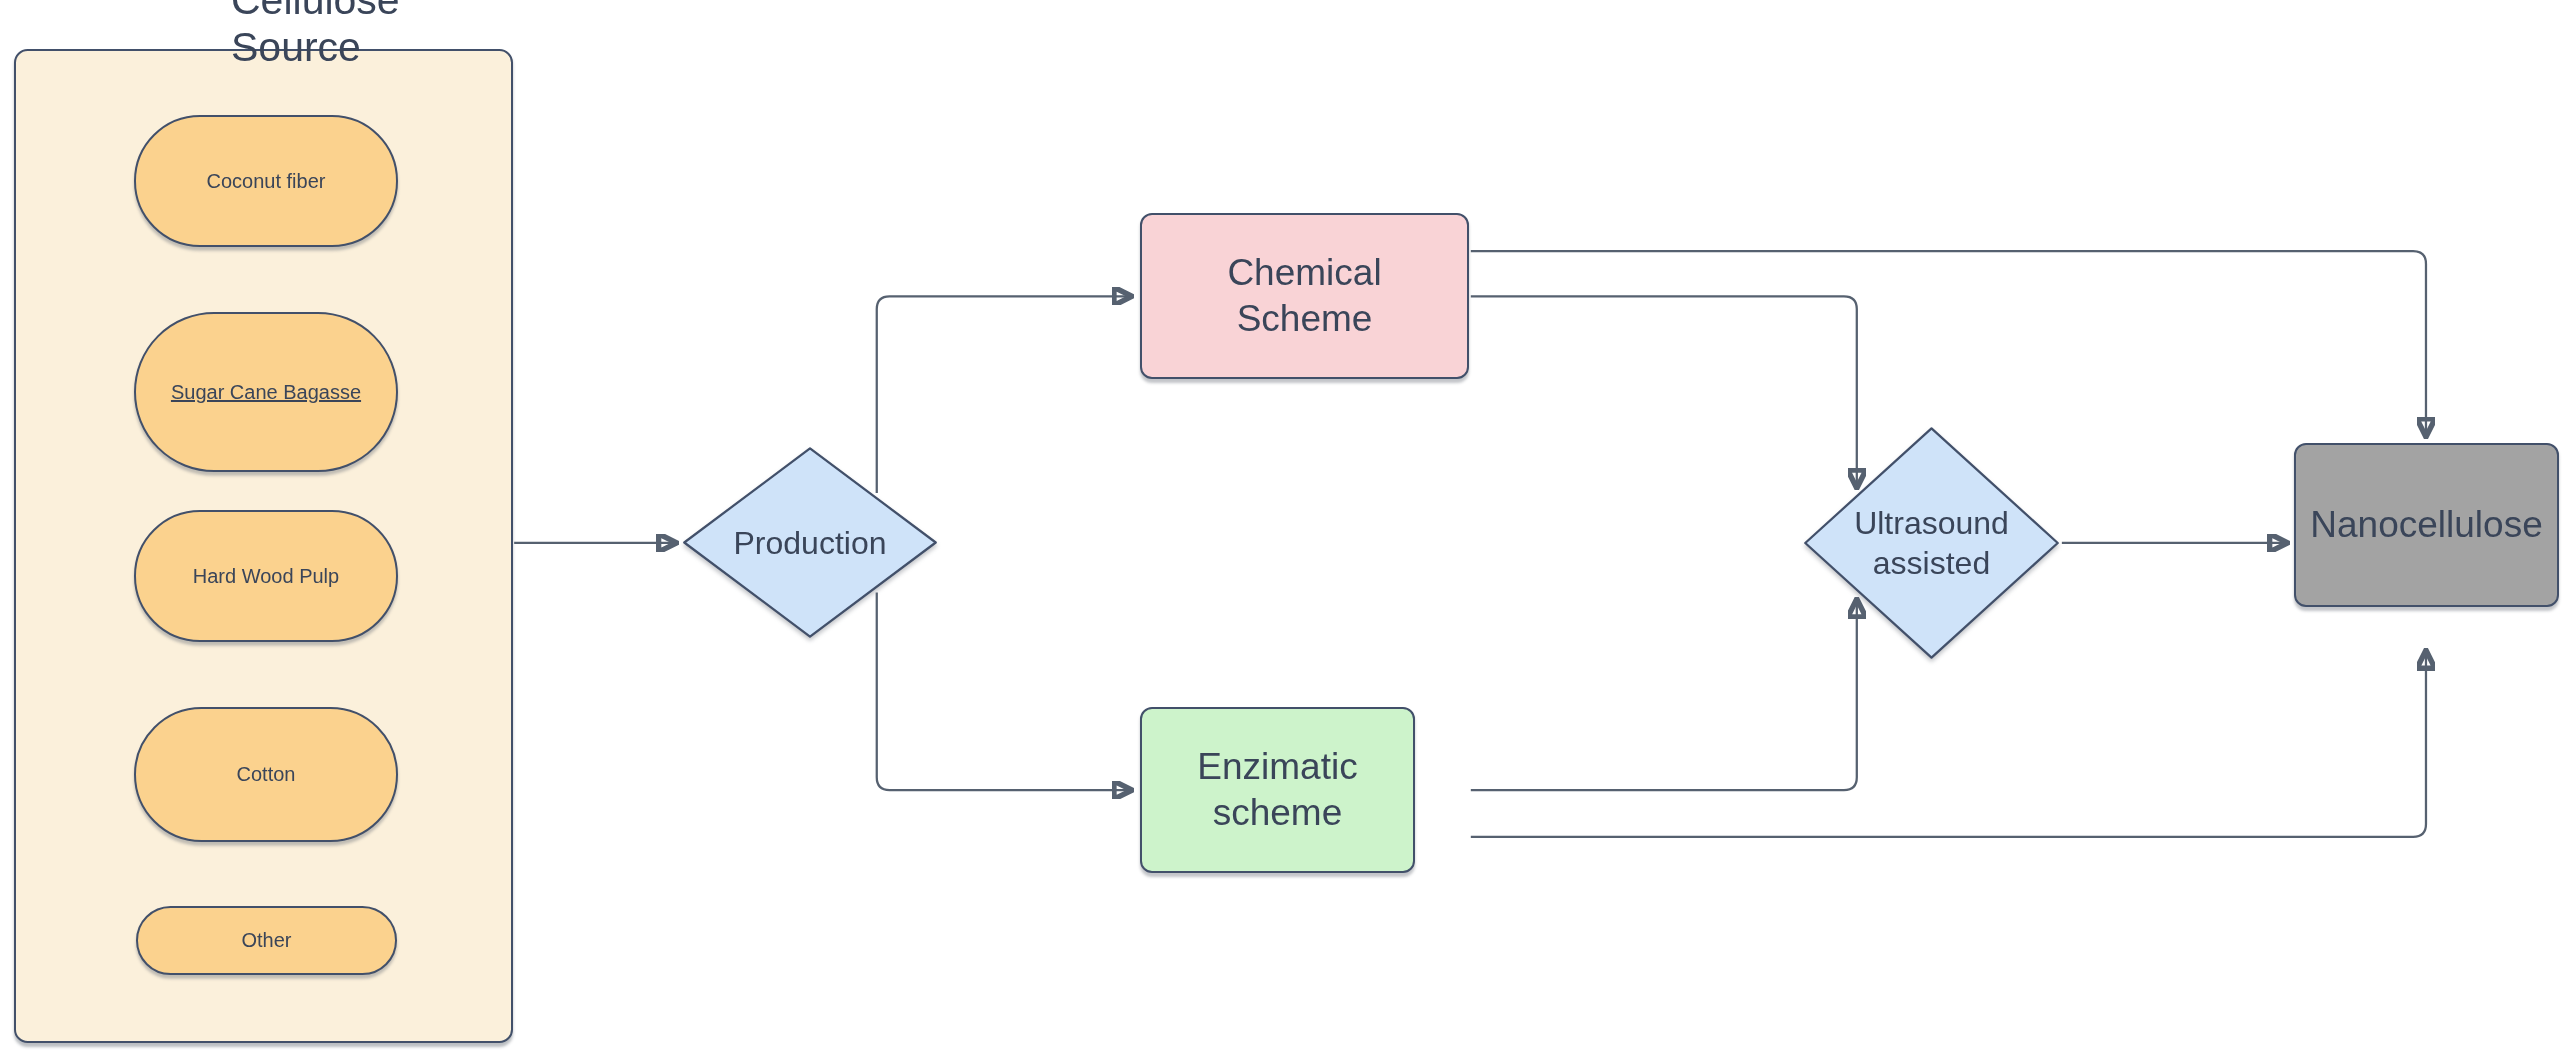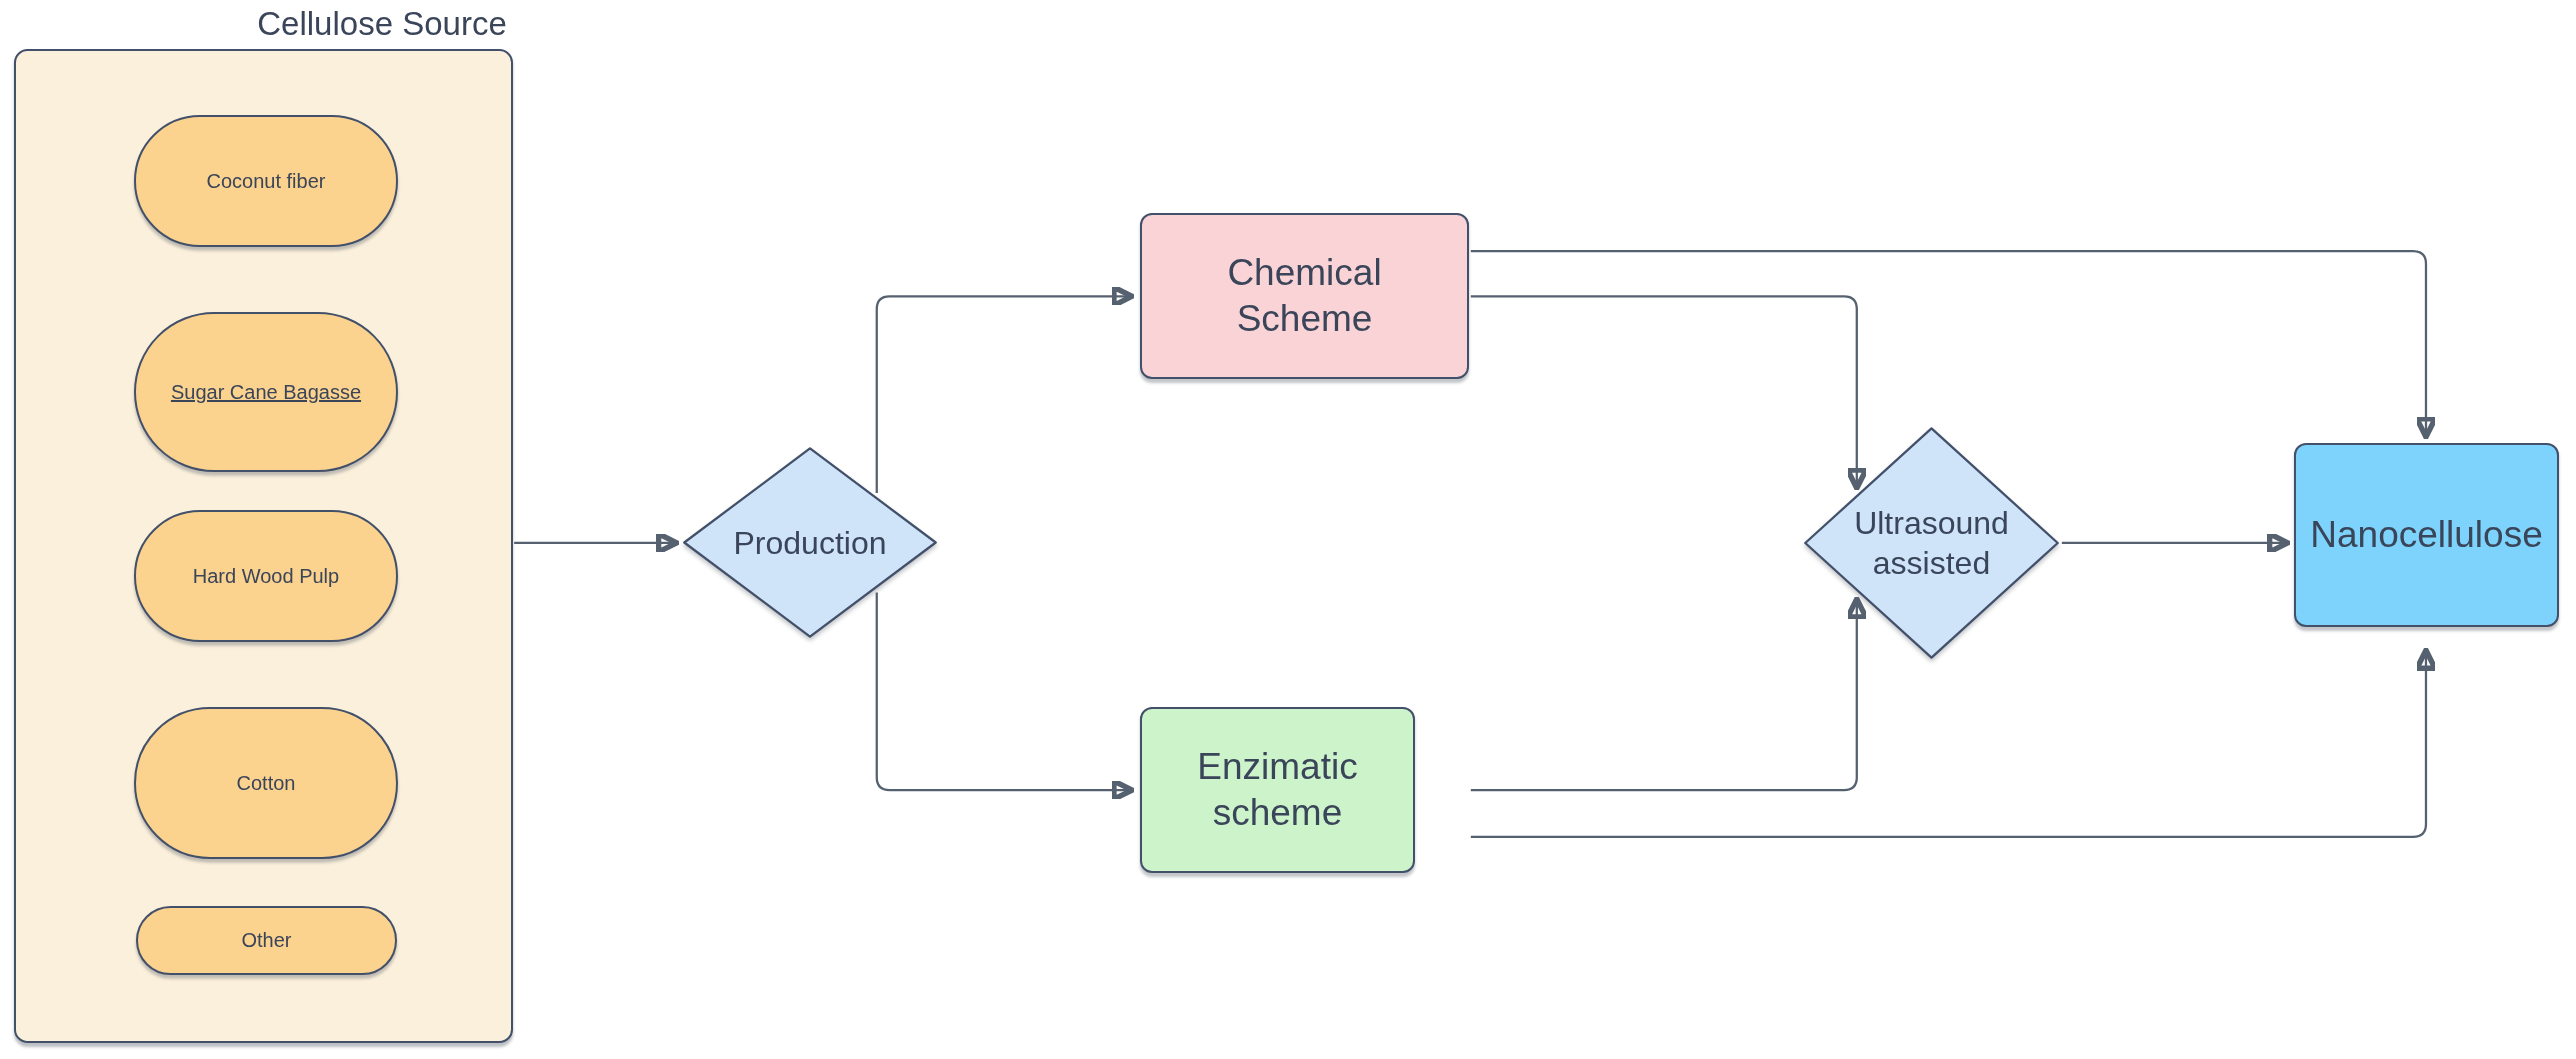--- a/index.html
+++ b/index.html
@@ -16,21 +16,21 @@
   
   .group{
     position:absolute;left:13.6px;top:49px;width:499px;height:994px;
     background:#fbf0db;border:2.3px solid #42506a;border-radius:13.6px;
     box-shadow:0 3.8px 3px rgba(105,110,120,.45);
     box-sizing:border-box;
   }
   .group-title{
     position:absolute;left:231px;top:3px;width:302px;height:42px;
     display:flex;align-items:center;justify-content:center;
-    color:#3a4559;font-size:33px;
+    color:#3a4559;font-size:41px;
   }
   
   .pill{
     position:absolute;left:134px;width:264px;
     background:#fbd28e;border:2.3px solid #42506a;border-radius:753px;
     box-shadow:0 3.8px 3px rgba(105,110,120,.40);
     display:flex;align-items:center;justify-content:center;
     box-sizing:border-box;text-align:center;
     color:#3a4559;font-size:20px;line-height:1.22;
   }
@@ -38,21 +38,21 @@
   .rect-node{
     position:absolute;
     border:2.3px solid #42506a;border-radius:12px;
     box-shadow:0 3.8px 3px rgba(105,110,120,.40);
     display:flex;align-items:center;justify-content:center;
     box-sizing:border-box;text-align:center;
     color:#3a4559;font-size:37px;line-height:1.25;
   }
   .chemical{left:1140px;top:213px;width:329px;height:166px;background:#f9d3d6;}
   .enzimatic{left:1140px;top:707px;width:275px;height:166px;background:#cdf3cb;}
-  .nanocellulose{left:2294px;top:443px;width:265px;height:184px;background:#7dd3fc;justify-content:center;}
+  .nanocellulose{left:2294px;top:443px;width:265px;height:164px;background:#a3a3a3;justify-content:center;}
   
   .diamond{position:absolute;}
   .diamond svg{display:block;filter:drop-shadow(0 3.8px 2.3px rgba(105,110,120,.40));}
   .diamond polygon{fill:#cfe3f9;stroke:#42506a;stroke-width:3px;stroke-linejoin:round;}
   .diamond .lbl{
     position:absolute;left:0;top:0;width:100%;height:100%;
     display:flex;align-items:center;justify-content:center;text-align:center;
     color:#3a4559;font-size:32px;line-height:1.25;
   }
   .wrap-260{max-width:196px;}
@@ -85,21 +85,21 @@
 
   <div class="pill" style="top:115px;height:132px;">
     <span>Coconut fiber</span>
   </div>
   <div class="pill" style="top:312px;height:160px;text-decoration:underline;">
     <span class="wrap-260">Sugar Cane Bagasse</span>
   </div>
   <div class="pill" style="top:510px;height:132px;">
     <span class="wrap-250">Hard Wood Pulp</span>
   </div>
-  <div class="pill" style="top:707px;height:152px;">
+  <div class="pill" style="top:707px;height:135px;">
     <span>Cotton</span>
   </div>
   <div class="pill" style="top:906px;height:69px;left:136px;width:261px;">
     <span>Other</span>
   </div>
 
   <div class="diamond" style="left:682px;top:446px;width:256px;height:193px;">
     <svg width="256" height="193" viewBox="0 0 340 256">
       <polygon points="3,128 170,3 337,128 170,253"></polygon>
     </svg>

